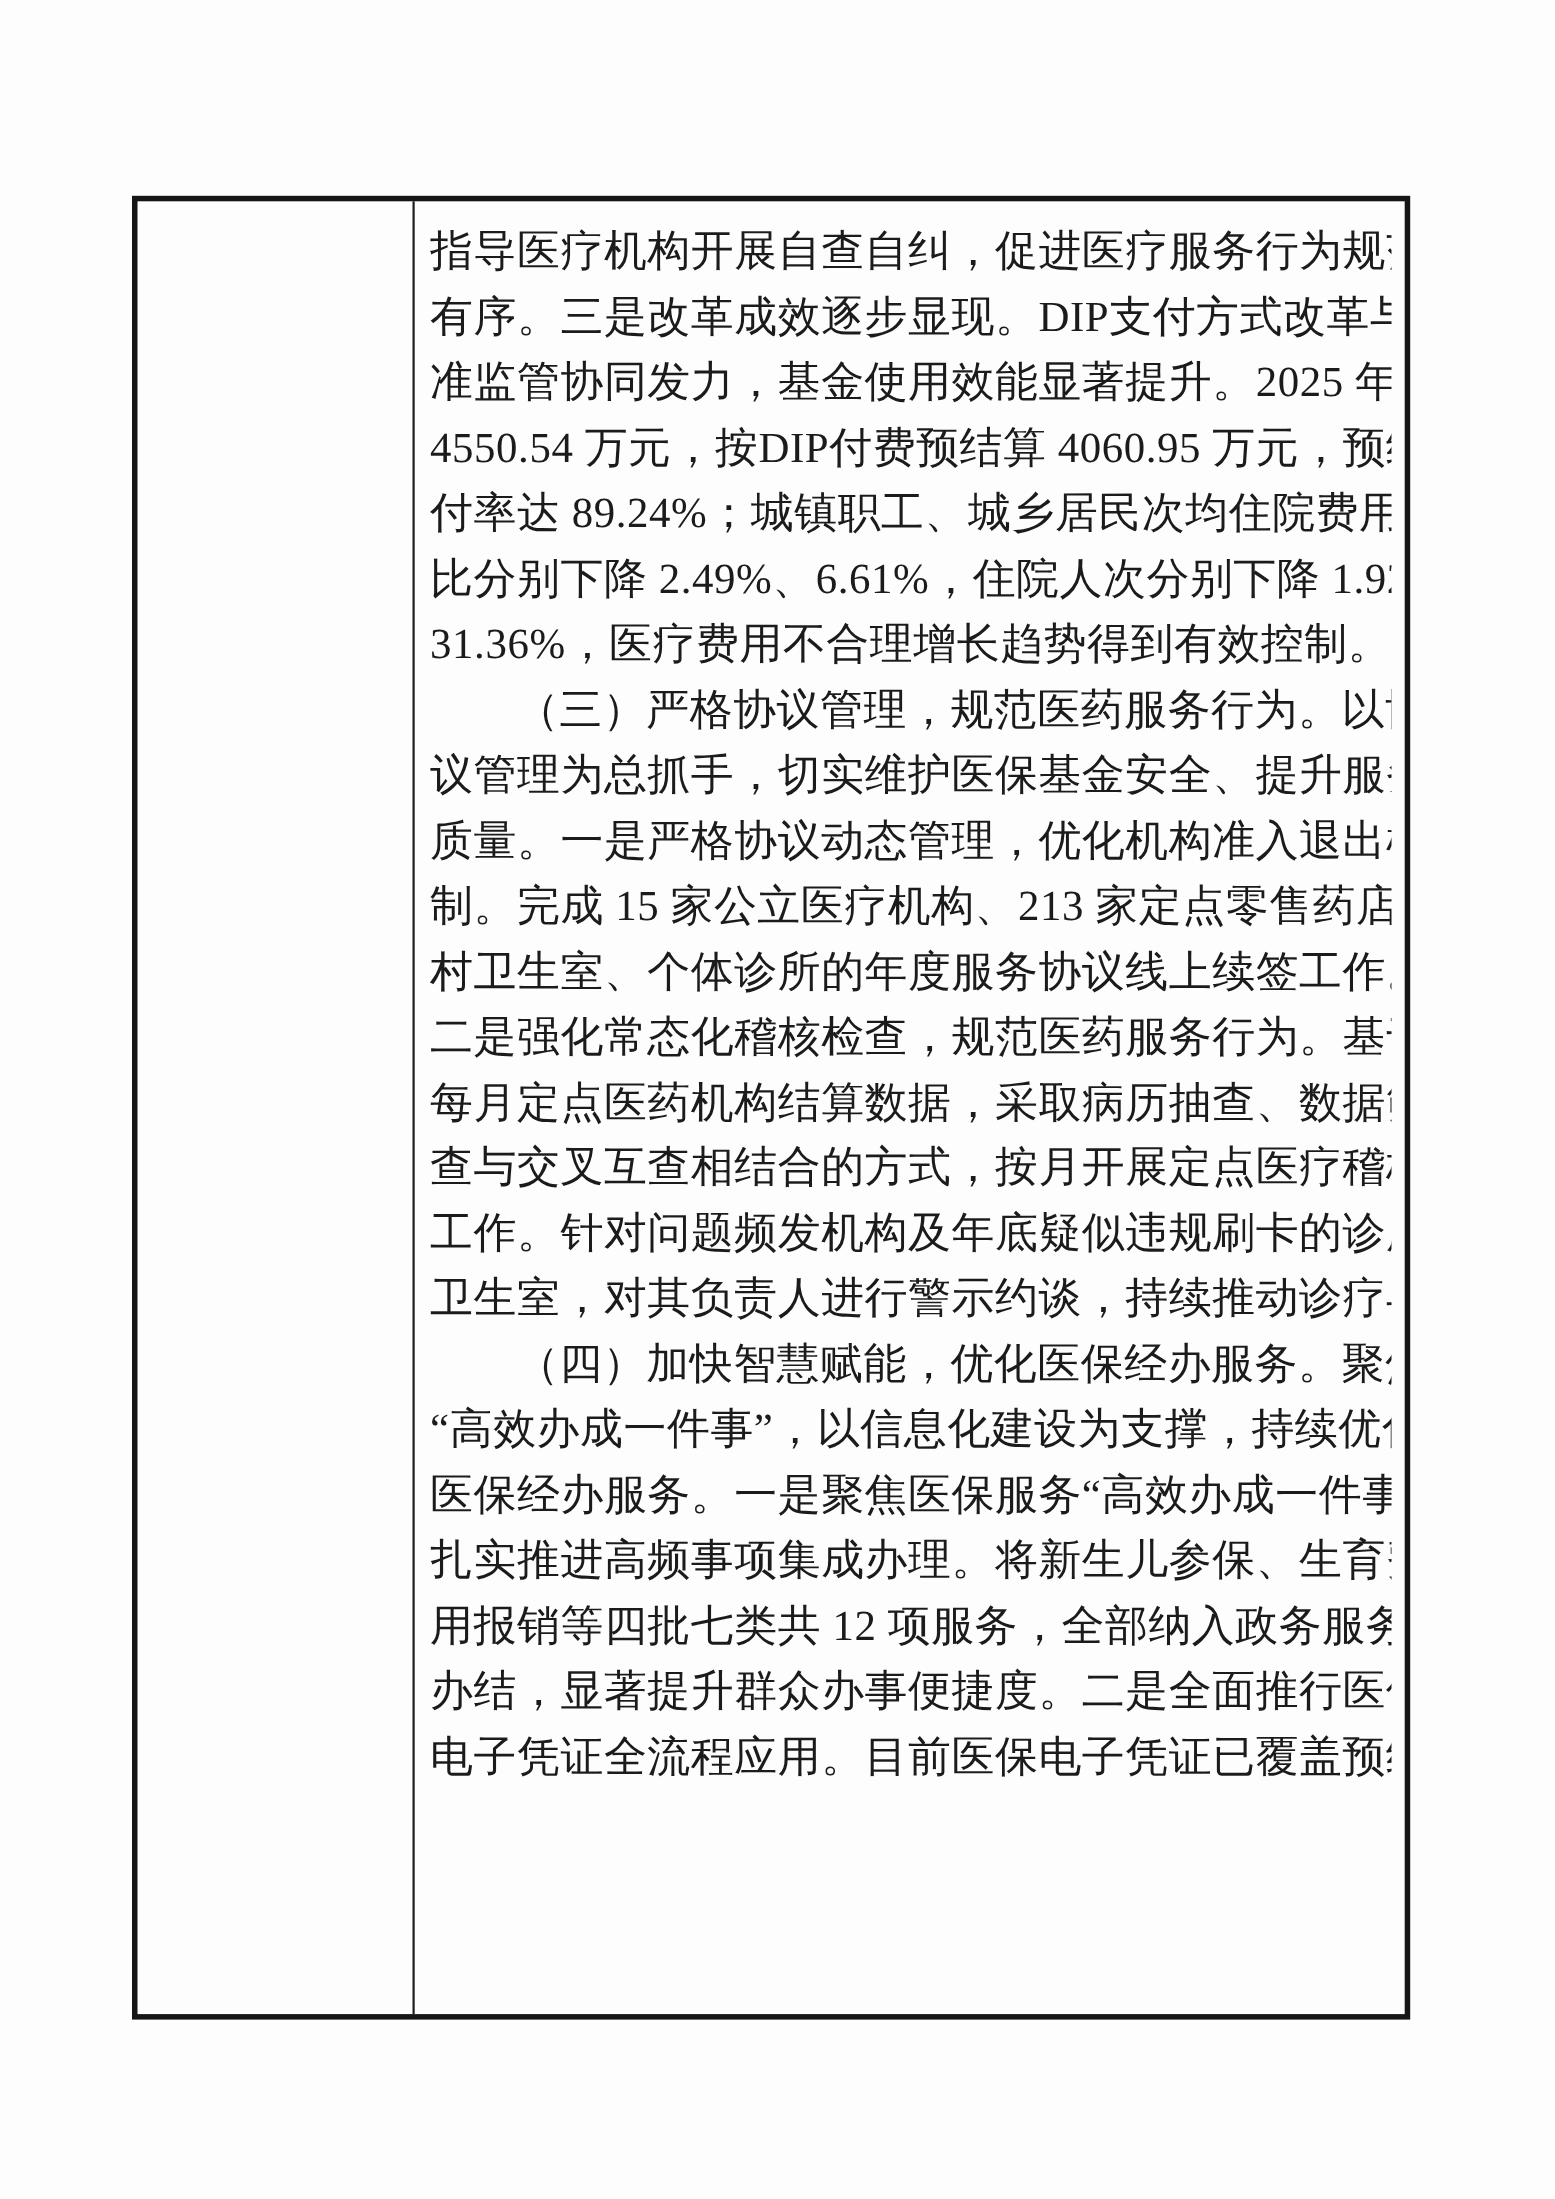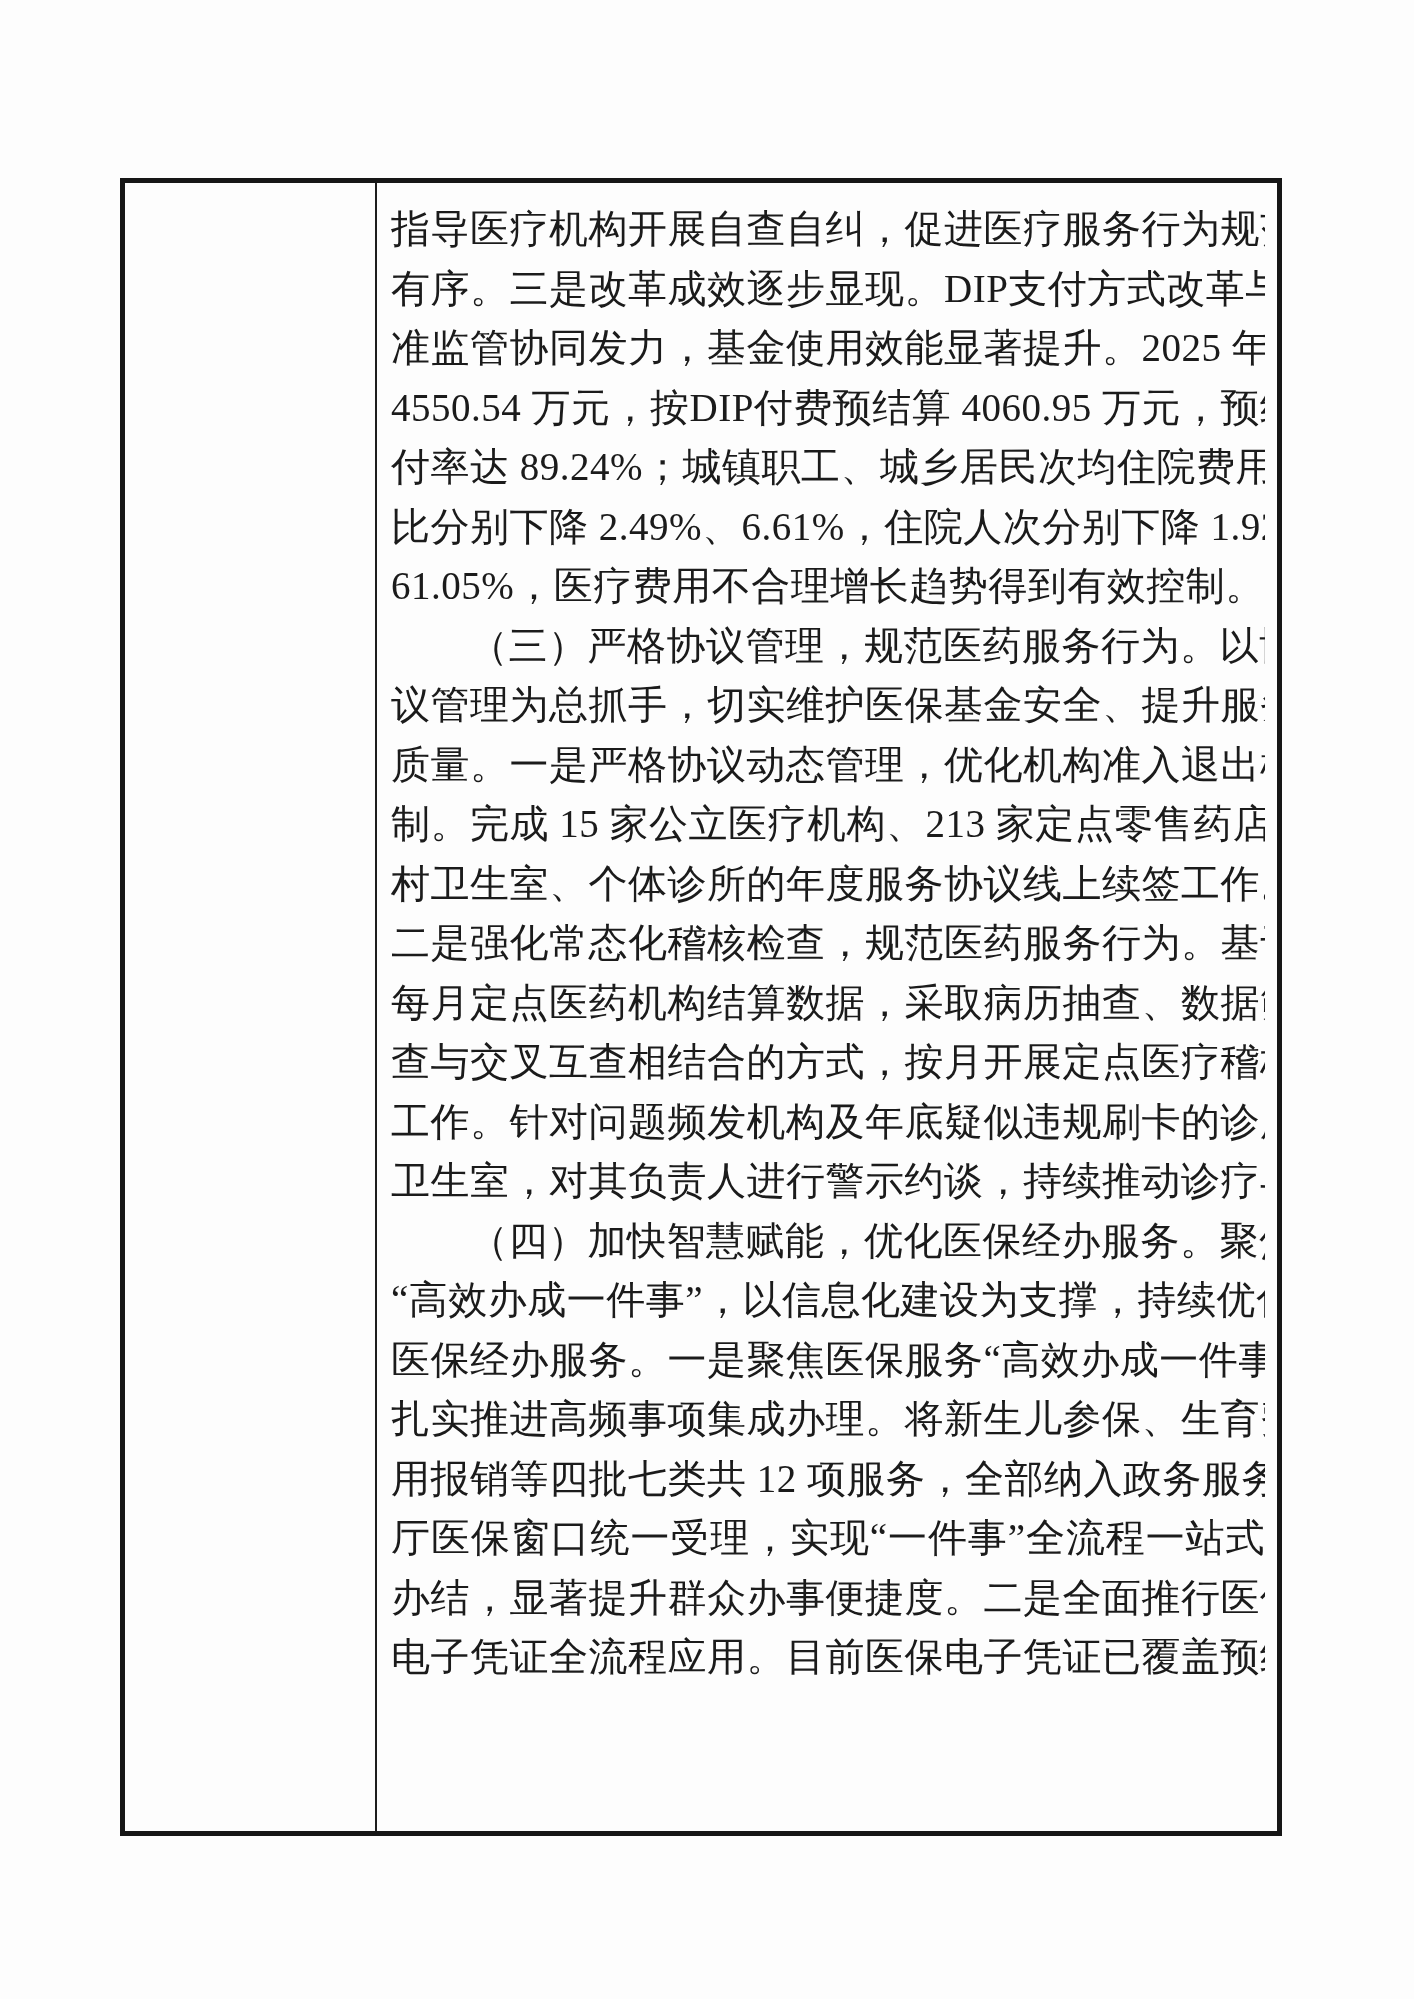--- a/index.html
+++ b/index.html
@@ -64,35 +64,34 @@
   <div class="doc-table">
     <div class="cell-left"></div>
     <div class="cell-right">
       <div id="body-lines">
           <div class="line">指导医疗机构开展自查自纠，促进医疗服务行为规范</div>
           <div class="line">有序。三是改革成效逐步显现。DIP支付方式改革与精</div>
           <div class="line">准监管协同发力，基金使用效能显著提升。2025 年 1</div>
           <div class="line">4550.54 万元，按DIP付费预结算 4060.95 万元，预结</div>
           <div class="line">付率达 89.24%；城镇职工、城乡居民次均住院费用同</div>
           <div class="line">比分别下降 2.49%、6.61%，住院人次分别下降 1.92%、</div>
-          <div class="line nofill">61.05%，医疗费用不合理增长趋势得到有效控制。</div>
+          <div class="line nofill">31.36%，医疗费用不合理增长趋势得到有效控制。</div>
           <div class="line indent">（三）严格协议管理，规范医药服务行为。以协</div>
           <div class="line">议管理为总抓手，切实维护医保基金安全、提升服务</div>
           <div class="line">质量。一是严格协议动态管理，优化机构准入退出机</div>
           <div class="line">制。完成 15 家公立医疗机构、213 家定点零售药店及</div>
           <div class="line">村卫生室、个体诊所的年度服务协议线上续签工作。</div>
           <div class="line">二是强化常态化稽核检查，规范医药服务行为。基于</div>
           <div class="line">每月定点医药机构结算数据，采取病历抽查、数据筛</div>
           <div class="line">查与交叉互查相结合的方式，按月开展定点医疗稽核</div>
           <div class="line">工作。针对问题频发机构及年底疑似违规刷卡的诊所、</div>
           <div class="line">卫生室，对其负责人进行警示约谈，持续推动诊疗与</div>
           <div class="line indent">（四）加快智慧赋能，优化医保经办服务。聚焦</div>
           <div class="line">“高效办成一件事”，以信息化建设为支撑，持续优化</div>
           <div class="line">医保经办服务。一是聚焦医保服务“高效办成一件事”，</div>
           <div class="line">扎实推进高频事项集成办理。将新生儿参保、生育费</div>
           <div class="line">用报销等四批七类共 12 项服务，全部纳入政务服务大</div>
-          <div class="line">厅医保窗口统一受理，实现“一件事”全流程一站式</div>
           <div class="line">办结，显著提升群众办事便捷度。二是全面推行医保</div>
           <div class="line">电子凭证全流程应用。目前医保电子凭证已覆盖预约</div>
         </div>
     </div>
   </div>
 </div>
 
 </body></html>

